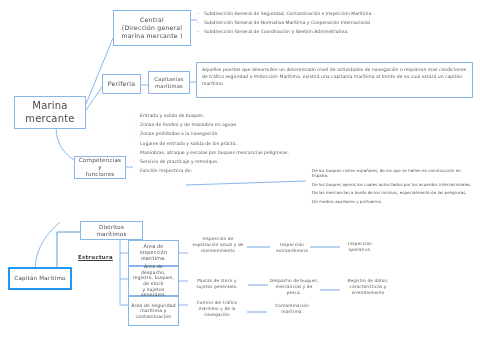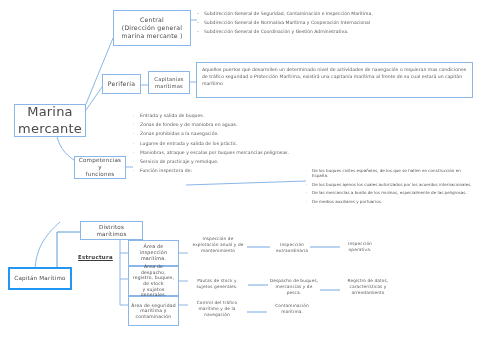--- a/index.html
+++ b/index.html
@@ -138,21 +138,21 @@
 
   <div class="node hand" style="left:148px;top:71px;width:42px;height:23px;font-size:5.2px;">
     <span class="txt">Capitanías
 marítimas</span>
   </div>
 
   <div class="para hand" style="left:196px;top:62px;width:277px;height:36px;font-size:4.6px;">
     <span>Aquellos puertos que desarrollen un determinado nivel de actividades de navegación o requieran mas condiciones de tráfico seguridad o Protección Marítima, existirá una capitanía marítima al frente de su cual estará un capitán marítimo</span>
   </div>
 
-  <div class="node hand" style="left:14px;top:104px;width:72px;height:33px;font-size:13px;">
+  <div class="node hand" style="left:14px;top:96px;width:72px;height:33px;font-size:10px;">
     <span class="txt">Marina
 mercante</span>
   </div>
 
   <div class="node hand" style="left:74px;top:156px;width:52px;height:23px;font-size:5.6px;">
     <span class="txt">Competencias y
 funciones</span>
   </div>
 
   <div class="bullets hand" style="left:133px;top:113px;width:200px;font-size:4.6px;">

